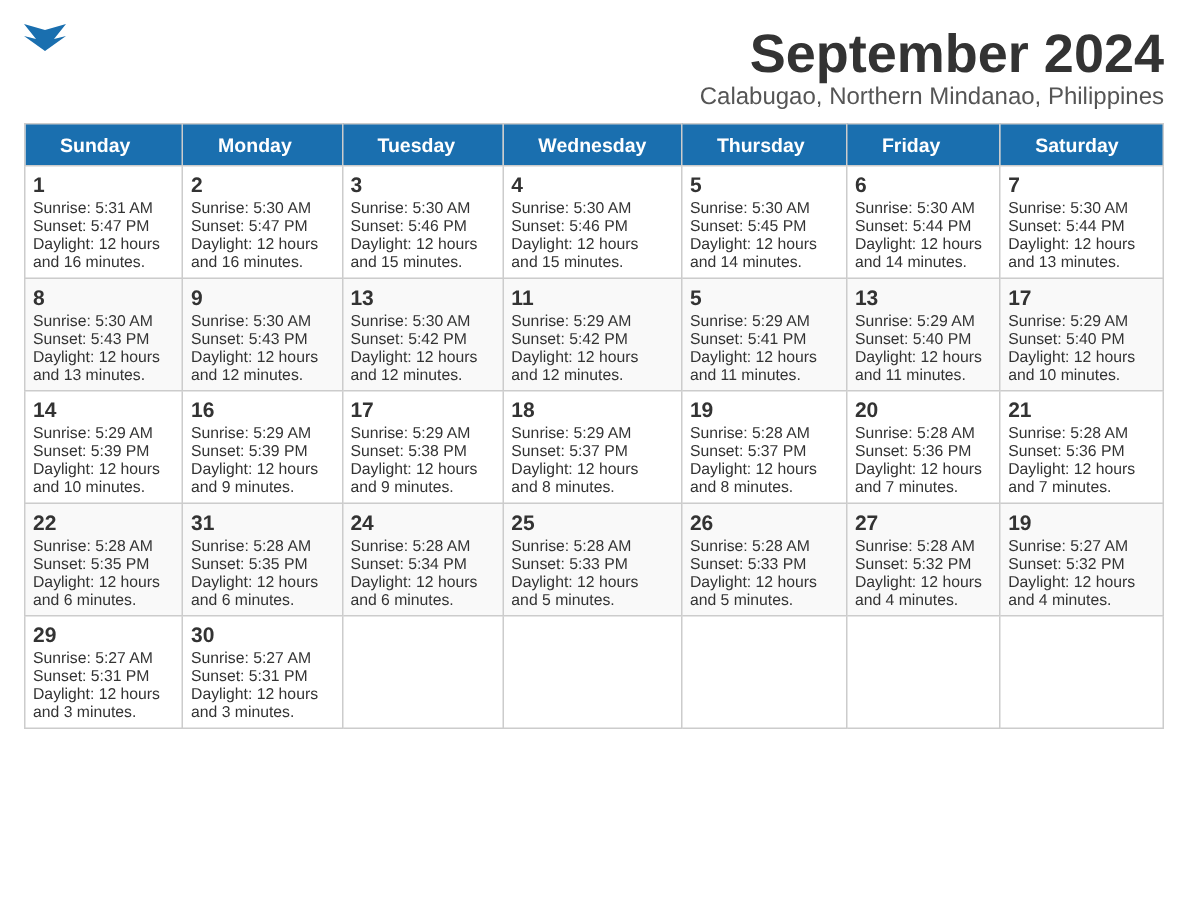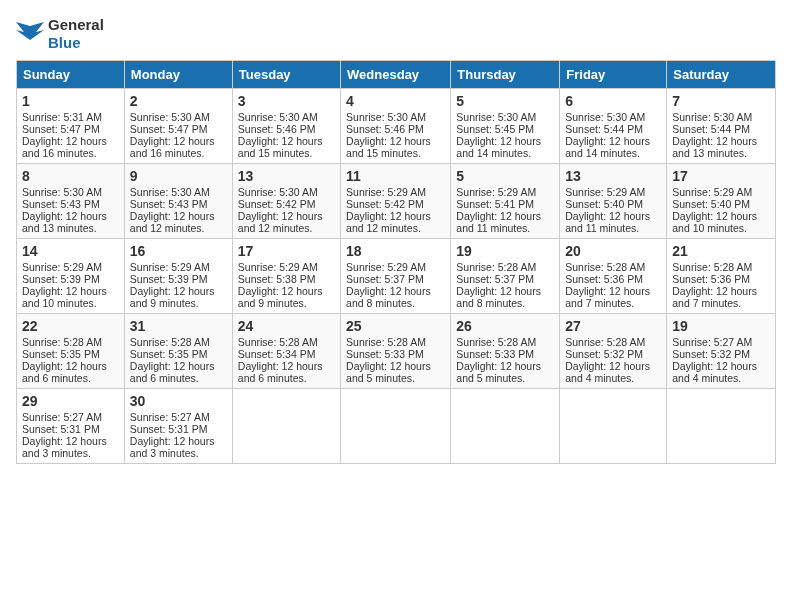--- a/index.html
+++ b/index.html
@@ -43,21 +43,21 @@
     .calendar {
       width: 100%;
       border-collapse: collapse;
       margin-top: 4px;
     }
     .calendar th {
       background: #1a6faf;
       color: #fff;
       font-size: 13px;
       font-weight: bold;
-      padding: 6px 6px;
+      padding: 6px 23px;
       text-align: left;
       border: 1px solid #ccc;
     }
     .calendar td {
       border: 1px solid #ccc;
       vertical-align: top;
       padding: 4px 5px;
       font-size: 10.5px;
       color: #333;
       width: 113px;
@@ -80,24 +80,24 @@
     }
   </style>
 </head>
 <body>
 
 <div class="header-area">
   <div class="logo">
     <svg class="logo-bird" viewBox="0 0 28 24">
       <polygon points="14,4 28,0 20,10 28,8 14,18 0,8 8,10 0,0" fill="#1a6faf"></polygon>
     </svg>
-    <div>
-      <span class="logo-text-general">General</span><br>
-      <span class="logo-text-blue">Blue</span>
-    </div>
+  </div>
+  <div class="title-area">
+    <div class="month-title">September 2024</div>
+    <div class="location-title">Calabugao, Northern Mindanao, Philippines</div>
   </div>
 </div>
 
 <table class="calendar">
   <thead>
     <tr>
       <th>Sunday</th>
       <th>Monday</th>
       <th>Tuesday</th>
       <th>Wednesday</th>

